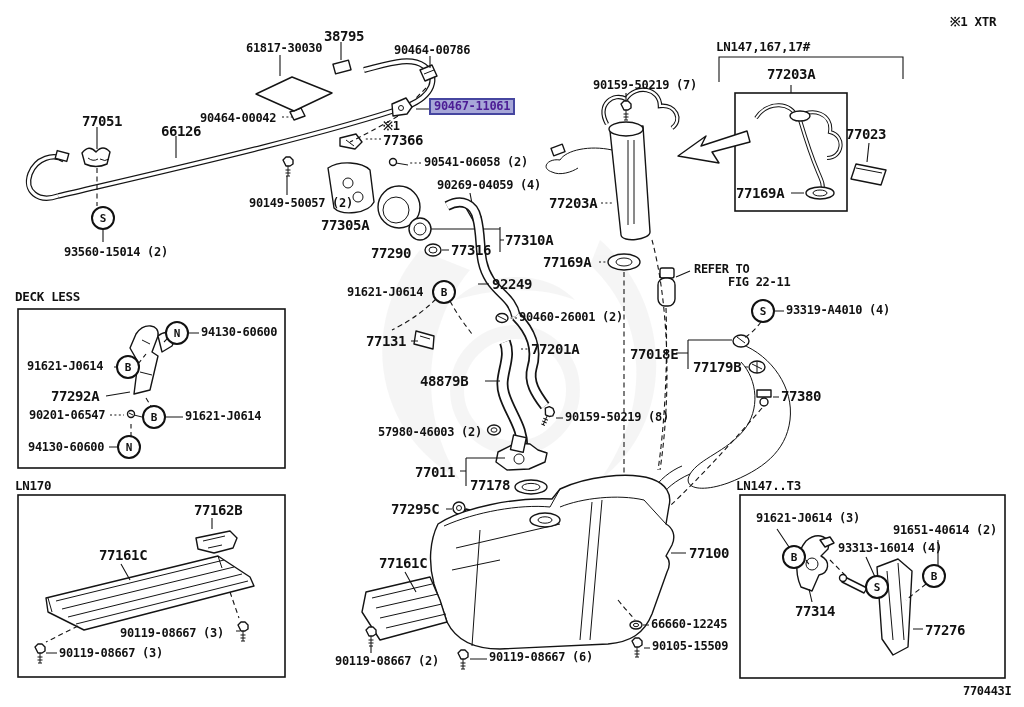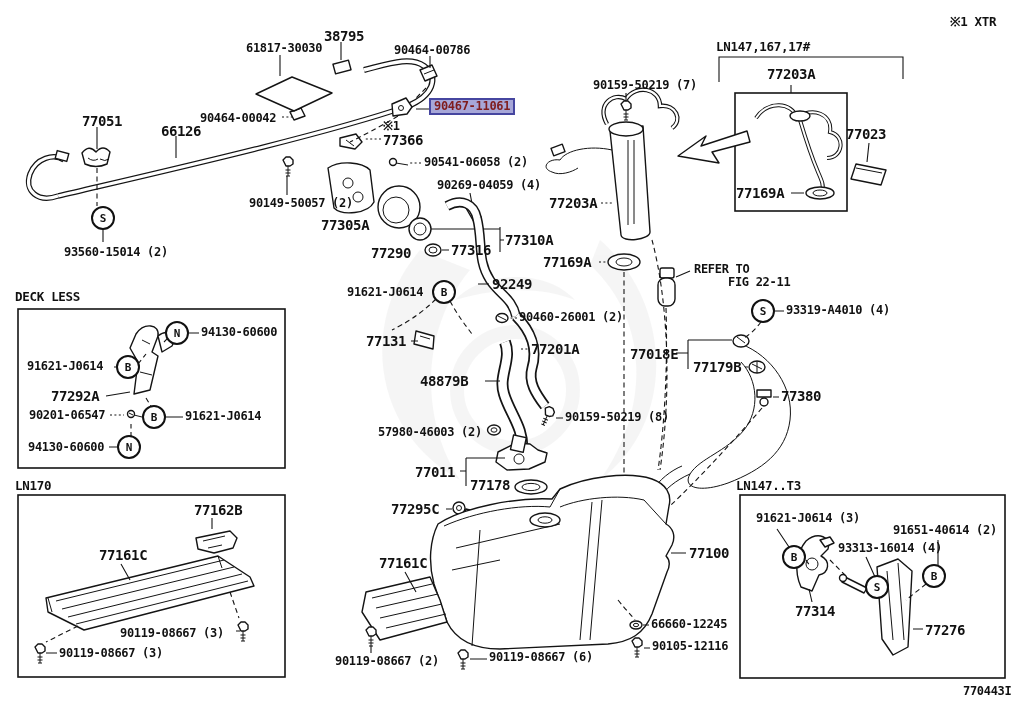--- a/index.html
+++ b/index.html
@@ -3,21 +3,21 @@
 <meta charset="utf-8">
 <style>
   html,body{margin:0;padding:0;background:#fff;}
   .stage{position:relative;width:1024px;height:707px;background:#fff;overflow:hidden;
          font-family:"DejaVu Sans Mono",monospace;}
   .stage svg{position:absolute;left:0;top:0;}
   .lbl{position:absolute;font:bold 12px "DejaVu Sans Mono",monospace;color:#111;
        white-space:nowrap;letter-spacing:-0.3px;line-height:1.1;}
   .big{font-size:14px;letter-spacing:-0.4px;}
   .hdr{font-size:12.5px;}
-  .hl{background:#a7a7d8;border:2px solid #4646a0;color:#7f1d1d;padding:0 3px;}
+  .hl{background:#a7a7d8;border:2px solid #4646a0;color:#4c1d95;padding:0 3px;}
   .mk{position:absolute;width:20px;height:20px;border:2px solid #111;border-radius:50%;
       background:#fff;display:flex;align-items:center;justify-content:center;
       font:bold 11px "DejaVu Sans Mono",monospace;color:#111;}
   .pt{fill:#fff;stroke:#141414;stroke-width:1.4;stroke-linejoin:round;}
   .dt{fill:none;stroke:#141414;stroke-width:1;}
   .ld{fill:none;stroke:#141414;stroke-width:1.1;}
   .bx{fill:none;stroke:#141414;stroke-width:1.6;}
   .tb{fill:none;stroke:#141414;}
   .tw{fill:none;stroke:#fff;}
   .dash{stroke-dasharray:5 3.5;}
@@ -276,21 +276,21 @@
 <div class="lbl big" style="left:194px;top:503px">77162B</div>
 <div class="lbl big" style="left:99px;top:548px">77161C</div>
 <div class="lbl" style="left:120px;top:627px">90119-08667 (3)</div>
 <div class="lbl" style="left:59px;top:647px">90119-08667 (3)</div>
 
 <div class="lbl big" style="left:379px;top:556px">77161C</div>
 <div class="lbl" style="left:335px;top:655px">90119-08667 (2)</div>
 <div class="lbl" style="left:489px;top:651px">90119-08667 (6)</div>
 <div class="lbl big" style="left:689px;top:546px">77100</div>
 <div class="lbl" style="left:651px;top:618px">66660-12245</div>
-<div class="lbl" style="left:652px;top:640px">90105-12116</div>
+<div class="lbl" style="left:652px;top:640px">90105-15509</div>
 
 <div class="lbl hdr" style="left:736px;top:479px">LN147..T3</div>
 <div class="lbl" style="left:756px;top:512px">91621-J0614 (3)</div>
 <div class="lbl" style="left:893px;top:524px">91651-40614 (2)</div>
 <div class="lbl" style="left:838px;top:542px">93313-16014 (4)</div>
 <div class="lbl big" style="left:795px;top:604px">77314</div>
 <div class="lbl big" style="left:925px;top:623px">77276</div>
 <div class="lbl" style="left:963px;top:685px">770443I</div>
 
 <div class="mk" style="left:91px;top:206px">S</div>

